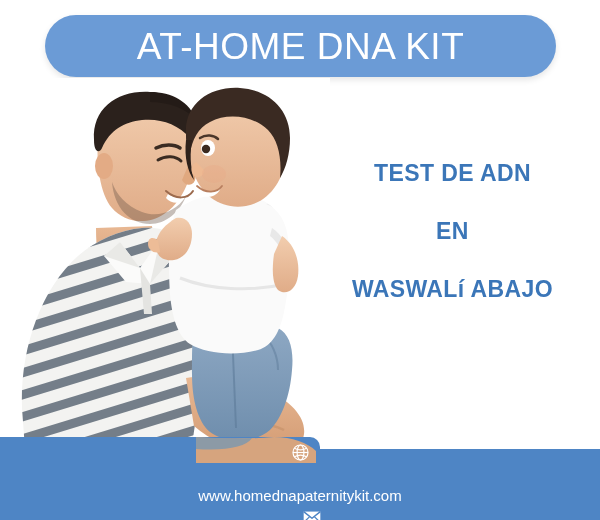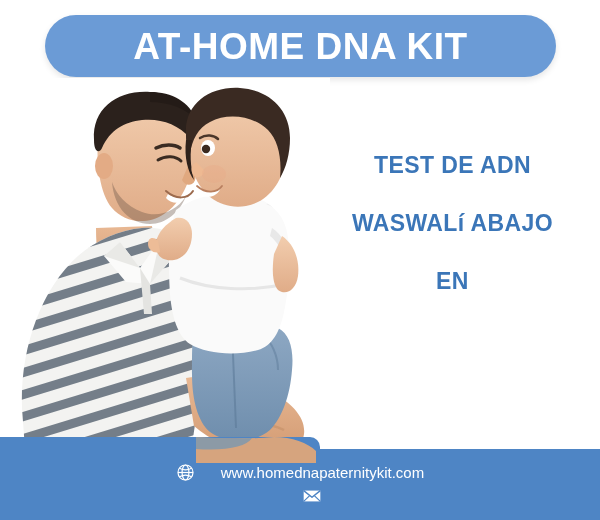--- a/index.html
+++ b/index.html
@@ -29,41 +29,41 @@
     background: #6b9bd6;
     border-radius: 31px;
     box-shadow: 0 3px 6px rgba(0,0,0,0.10);
     display: flex;
     align-items: center;
     justify-content: center;
   }
   .header-title {
     color: #ffffff;
     font-size: 37px;
-    font-weight: bold;
+    font-weight: normal;
     letter-spacing: 0.5px;
     line-height: 1;
     white-space: nowrap;
   }
 
   
   .hero-text {
     position: absolute;
     left: 310px;
     top: 150px;
     width: 285px;
     text-align: center;
     color: #3b76b8;
   }
   .hero-line {
     font-size: 23px;
     font-weight: bold;
     letter-spacing: 0.4px;
     line-height: 1;
-    margin: 4px 0 35px 0;
+    margin: 12px 0 35px 0;
     white-space: nowrap;
   }
   .hero-line:last-child { margin-bottom: 0; }
 
   
   .photo-wrap {
     position: absolute;
     left: 0px;
     top: 78px;
     width: 330px;
@@ -117,20 +117,21 @@
     display: flex;
     align-items: center;
     justify-content: center;
   }
   .footer-row-1 { gap: 14px; }
   .footer-row-2 { gap: 10px; }
   .contact-item {
     display: flex;
     align-items: center;
     gap: 26px;
+    flex-direction: column;
   }
   .contact-text {
     color: #ffffff;
     font-size: 15px;
     line-height: 1;
     white-space: nowrap;
   }
   .icon {
     display: inline-flex;
     align-items: center;
@@ -276,22 +277,22 @@
 
       <path d="M198 110 C206 116 216 115 221 109 C218 120 204 122 198 114 Z" fill="#ffffff"></path>
       <path d="M197 108 C206 116 217 115 222 108" stroke="#b87f5f" stroke-width="1.8" fill="none" stroke-linecap="round"></path>
 
       <ellipse cx="214" cy="96" rx="12" ry="9" fill="#e7a886" opacity="0.35"></ellipse>
     </svg>
   </div>
 
   <div class="hero-text">
     <div class="hero-line">TEST DE ADN</div>
+    <div class="hero-line">EN</div>
     <div class="hero-line">WASWALí ABAJO</div>
-    <div class="hero-line">EN</div>
   </div>
 
   <div class="footer-band-left"></div>
   <div class="footer-band-right"></div>
 
   <div class="footer-arm">
     <svg width="120" height="26" viewBox="0 0 120 26" xmlns="http://www.w3.org/2000/svg" aria-hidden="true">
       <path d="M0 0 C26 2 54 2 78 0 C96 0 112 6 120 14 L120 26 L0 26 Z" fill="#d6a47e"></path>
       <path d="M0 0 C18 1 38 2 56 1 C50 10 30 14 0 12 Z" fill="#8c9aa6"></path>
     </svg>

